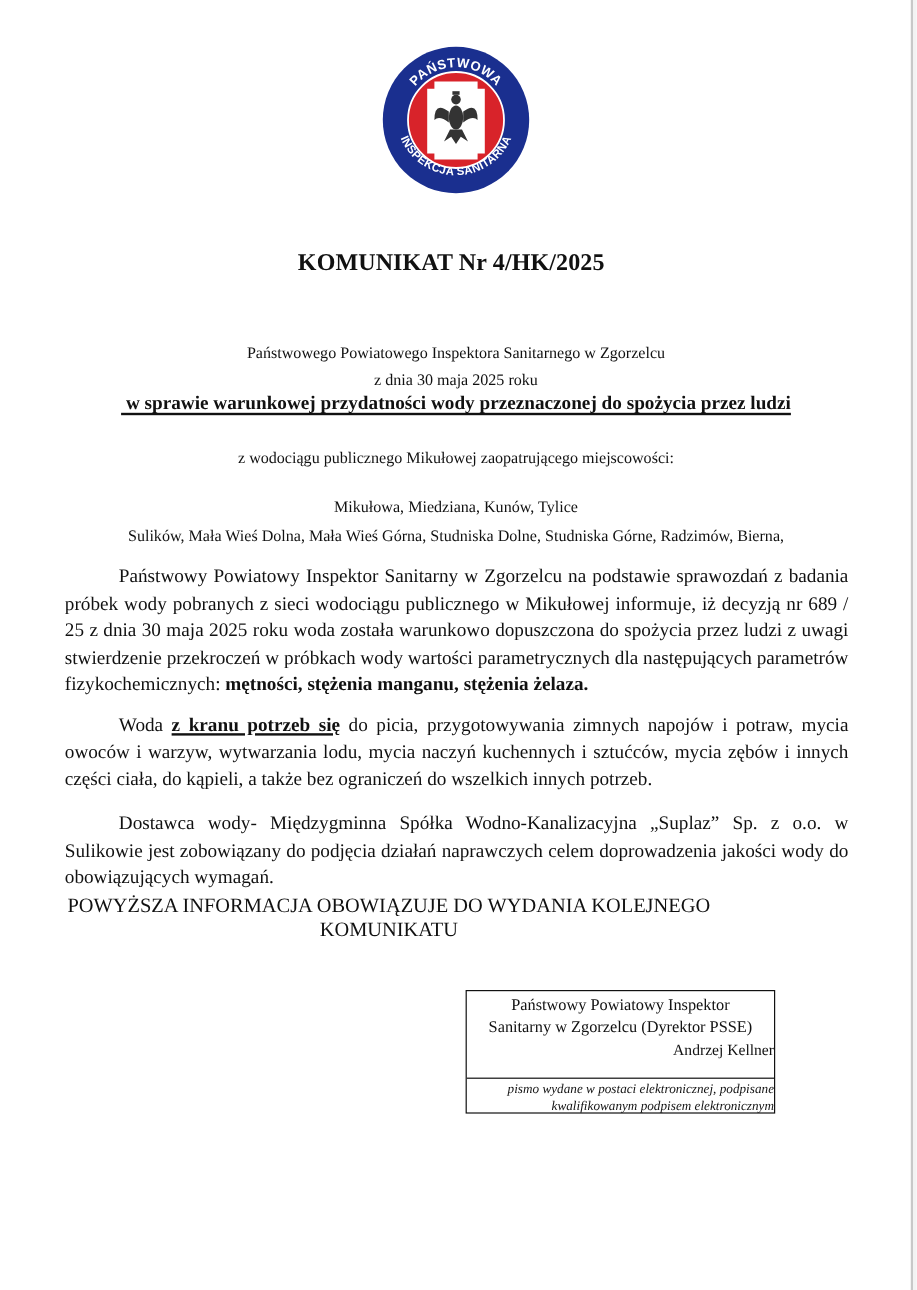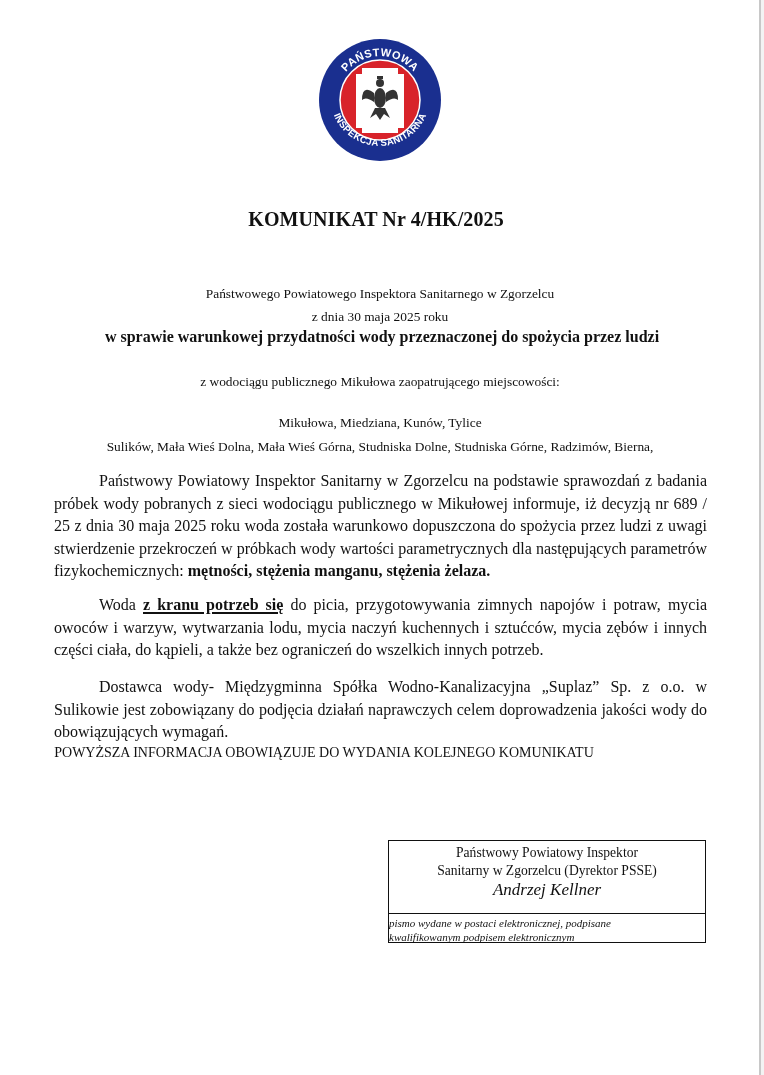--- a/index.html
+++ b/index.html
@@ -24,38 +24,38 @@
       position: absolute; top: 208px; left: 0; width: 752px; text-align: center;
       font-size: 20px; font-weight: bold; letter-spacing: 0.1px;
     }
     .center-line {
       position: absolute; left: 0; width: 760px; text-align: center; font-size: 13.4px;
     }
     .subject {
       position: absolute; top: 328px; left: 0; width: 760px; text-align: center;
       font-size: 16px; font-weight: bold;
     }
-    .subject span { text-decoration-thickness: 2px; text-underline-offset: 3px; white-space: pre; }
+    .subject span { text-decoration: underline; text-decoration-thickness: 2px; text-underline-offset: 3px; white-space: pre; }
     .para {
       position: absolute; left: 54px; width: 653px; font-size: 16px; line-height: 22.5px;
       text-align: justify; text-indent: 45px; margin: 0;
     }
     .para b { font-weight: bold; }
     .para u b, .para b.ul { text-decoration: underline; text-decoration-thickness: 1.5px; text-underline-offset: 2px; }
     .notice {
-      position: absolute; top: 745px; left: 0; width: 648px; text-align: center; font-size: 14px;
+      position: absolute; top: 745px; left: 0; width: 648px; text-align: center; font-size: 17px;
     }
     .sig-box {
-      position: absolute; left: 388px; top: 825px; width: 318px; height: 103px;
-      border: 1.5px solid #111; box-sizing: border-box; margin-top: 15px;
+      position: absolute; left: 388px; top: 825px; width: 258px; height: 103px;
+      border: 1.5px solid #111; box-sizing: border-box;
     }
     .sig-top { height: 72px; text-align: center; font-size: 13.6px; line-height: 17.5px; padding-top: 3px; box-sizing: border-box; }
-    .sig-name { font-style: italic; font-size: 17px; line-height: 22px; }
+    .sig-name { font-size: 13px; line-height: 22px; text-align: right; }
     .sig-divider { border-top: 1.5px solid #111; }
-    .sig-bottom { text-align: left; font-style: italic; font-size: 11px; line-height: 14px; padding-top: 2px; }
+    .sig-bottom { text-align: right; font-style: italic; font-size: 11px; line-height: 14px; padding-top: 2px; }
   </style>
 </head>
 <body>
 
 <div class="page-edge"></div>
 <div class="page-edge-strip"></div>
 
 <div class="logo">
   <svg width="124" height="124" viewBox="0 0 124 124">
     <defs>
@@ -85,21 +85,21 @@
 </div>
 
 <div class="title">KOMUNIKAT Nr 4/HK/2025</div>
 <div class="center-line" style="top:265px;margin-top:44px;">z dnia 30 maja 2025 roku</div>
 <div class="center-line" style="top:286px;">Państwowego Powiatowego Inspektora Sanitarnego w Zgorzelcu</div>
 
 <div class="subject">
   <span> w sprawie warunkowej przydatności wody przeznaczonej do spożycia przez ludzi</span>
 </div>
 
-<div class="center-line" style="top:374px;">z wodociągu publicznego Mikułowa zaopatrującego miejscowości:</div>
+<div class="center-line" style="top:374px;">z wodociągu publicznego Mikułowej zaopatrującego miejscowości:</div>
 <div class="center-line" style="top:394px;margin-top:45px;">Sulików, Mała Wieś Dolna, Mała Wieś Górna, Studniska Dolne, Studniska Górne, Radzimów, Bierna,</div>
 <div class="center-line" style="top:415px;">Mikułowa,  Miedziana, Kunów, Tylice</div>
 
 <p class="para" style="top:470px;"><span>Państwowy Powiatowy Inspektor Sanitarny w Zgorzelcu na podstawie sprawozdań z badania próbek wody pobranych z sieci wodociągu publicznego w Mikułowej informuje, iż decyzją nr 689 / 25 z dnia 30 maja 2025 roku  woda została  warunkowo dopuszczona do spożycia przez ludzi z uwagi stwierdzenie przekroczeń w próbkach wody wartości parametrycznych dla następujących parametrów fizykochemicznych: </span><b>mętności, stężenia manganu, stężenia żelaza.</b></p>
 
 <p class="para" style="top:594px;"><span>Woda </span><b class="ul">z kranu potrzeb się</b><span> do  picia, przygotowywania zimnych napojów i potraw, mycia owoców i warzyw, wytwarzania lodu, mycia naczyń kuchennych i sztućców, mycia zębów i innych części ciała, do kąpieli, a także bez ograniczeń do wszelkich innych potrzeb.</span></p>
 
 <p class="para" style="top:676px;"><span>Dostawca wody- Międzygminna Spółka Wodno-Kanalizacyjna „Suplaz” Sp. z o.o. w Sulikowie jest zobowiązany do podjęcia działań naprawczych celem doprowadzenia jakości wody do obowiązujących wymagań.</span></p>
 
 <div class="notice">POWYŻSZA INFORMACJA OBOWIĄZUJE DO WYDANIA KOLEJNEGO KOMUNIKATU</div>

